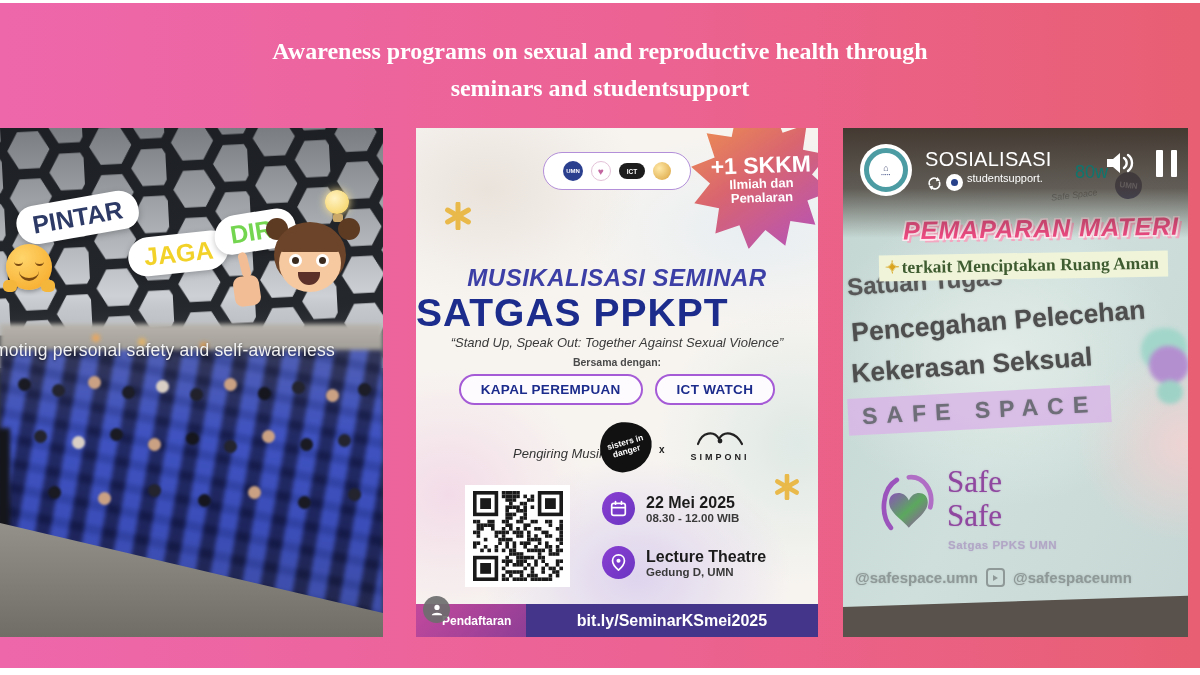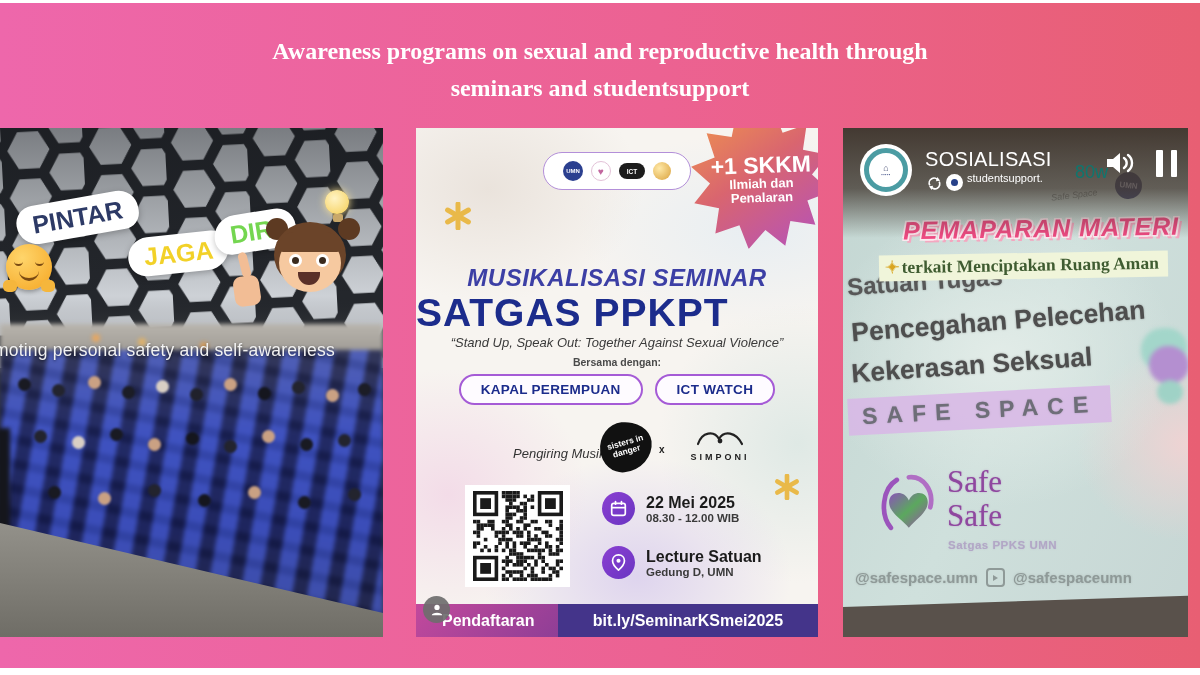--- a/index.html
+++ b/index.html
@@ -111,22 +111,22 @@
   .qr-box{position:absolute;left:49px;top:357px;width:105px;height:102px;background:#fff;display:flex;align-items:center;justify-content:center;}
   .info{position:absolute;left:186px;}
   .info .icon-circle{width:33px;height:33px;border-radius:50%;background:linear-gradient(135deg,#8a3fd1,#6a35c2);
     display:flex;align-items:center;justify-content:center;}
   .info{display:flex;gap:11px;align-items:center;}
   .info .t1{font-size:16px;font-weight:800;color:#1b1b1b;}
   .info .t2{font-size:11.5px;font-weight:700;color:#3a3a3a;}
   .info.date{top:364px;}
   .info.loc{top:418px;}
   .bottom-bar{position:absolute;left:0;bottom:0;width:100%;height:33px;display:flex;}
-  .bottom-bar .seg1{width:142px;background:linear-gradient(135deg,#c2499c,#8f3e96);display:flex;align-items:center;
-    padding-left:26px;color:#fff;font-weight:800;font-size:16px;box-sizing:border-box;}
+  .bottom-bar .seg1{width:110px;background:linear-gradient(135deg,#c2499c,#8f3e96);display:flex;align-items:center;
+    padding-left:26px;color:#fff;font-weight:800;font-size:12px;box-sizing:border-box;}
   .bottom-bar .seg2{flex:1;background:#44348a;display:flex;align-items:center;justify-content:center;
     color:#fff;font-weight:800;font-size:16px;}
   .person-badge{position:absolute;left:7px;bottom:14px;width:27px;height:27px;border-radius:50%;background:rgba(110,110,110,.92);
     display:flex;align-items:center;justify-content:center;z-index:3;}
 
   
   .story{position:absolute;left:843px;top:128px;width:345px;height:509px;overflow:hidden;background:#c9dbd7;}
   .story .screen{position:absolute;inset:0;background:
       radial-gradient(240px 200px at 45% 45%,#e2ece8 0%,rgba(226,236,232,0) 75%),
       radial-gradient(160px 140px at 100% 62%,#efd3d3 0%,rgba(239,211,211,0) 70%),
@@ -553,21 +553,21 @@
     </div>
 
     <div class="info loc" style="top:418px;">
       <div class="icon-circle">
         <svg width="15" height="17" viewBox="0 0 16 20">
             <path d="M8 1 C4 1 1 4 1 8 C1 13 8 19 8 19 C8 19 15 13 15 8 C15 4 12 1 8 1 Z" fill="none" stroke="#fff" stroke-width="2"></path>
             <circle cx="8" cy="8" r="2.4" fill="#fff"></circle>
           </svg>
       </div>
       <div>
-        <div class="t1">Lecture Satuan</div>
+        <div class="t1">Lecture Theatre</div>
         <div class="t2">Gedung D, UMN</div>
       </div>
     </div>
 
     <div class="person-badge">
       <svg width="14" height="14" viewBox="0 0 16 16">
           <circle cx="8" cy="5" r="3" fill="#fff"></circle>
           <path d="M2 14 C2 10 14 10 14 14 Z" fill="#fff"></path>
         </svg>
     </div>

